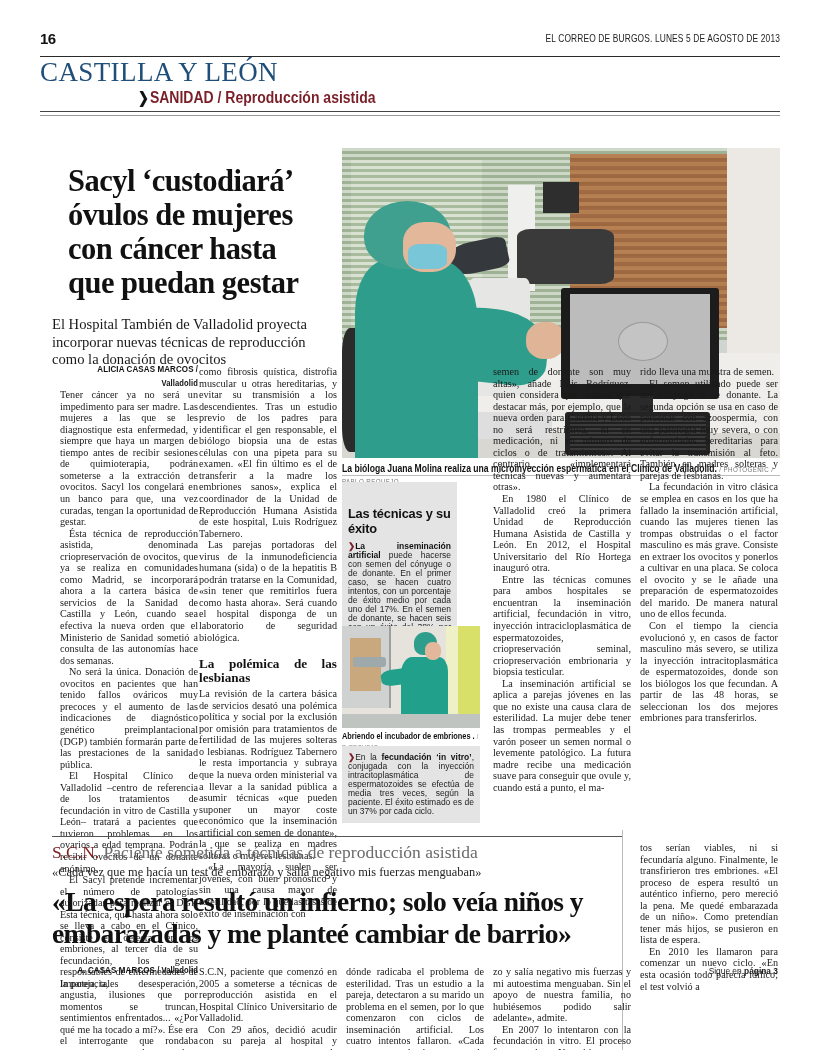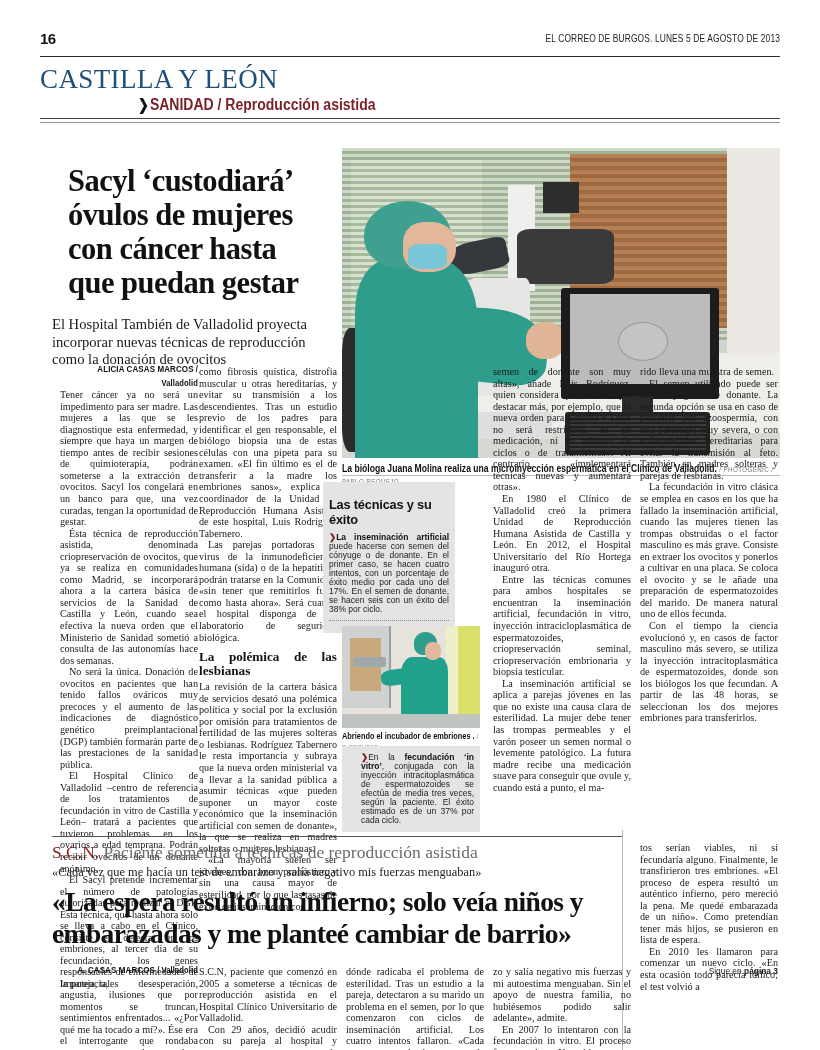--- a/index.html
+++ b/index.html
@@ -36,21 +36,21 @@
   .masthead-right {
     position: absolute; right: 0; top: 4px;
     font-family: "Liberation Sans", sans-serif;
     font-size: 8.4px; color: #222;
     letter-spacing: 0.15px;
     transform: scaleY(1.25);
     transform-origin: right bottom;
   }
 
   
-  .sectionband { position: relative; height: 60px; margin-top: 9px;}
+  .sectionband { position: relative; height: 60px; margin-top: 2px;}
   .section-title {
     font-family: "Liberation Serif", serif;
     font-size: 27px; color: #1f4e79; letter-spacing: 0.4px;
     position: absolute; left: 0; top: -2px;
     white-space: nowrap;
   }
   .subsection {
     position: absolute; left: 98px; top: 29px;
     font-family: "Liberation Sans", sans-serif;
     font-weight: bold; font-size: 14px; color: #7a1f28;
@@ -124,34 +124,34 @@
     font-family: "Liberation Sans", sans-serif;
     font-weight: bold; font-size: 8px; color: #111;
     text-align: right; margin: 0 0 1px 0; text-indent: 0;
     letter-spacing: .1px;
     transform: scaleY(1.15); transform-origin: right bottom;
   }
   .byline .city { font-size: 7.6px; }
   h2.crosshead {
     font-family: "Liberation Serif", serif;
     font-weight: bold; font-size: 13.2px; line-height: 14px;
-    margin: 7px 0 3px 0; color: #111; text-indent: 0;
+    margin: 14px 0 3px 0; color: #111; text-indent: 0;
   }
   .c1 { left: 8px; }
   .c2 { left: 147px; }
   .c3 { left: 294px; }
   .c4 { left: 441px; }
   .c5 { left: 588px; }
 
   
   .infobox {
-    position: absolute; left: 323px; top: 452px;
-    width: 132px;
+    position: absolute; left: 342px; top: 452px;
+    width: 115px;
     background: #e4e4e4;
-    padding: 15px 6px 6px 6px;
+    padding: 24px 6px 6px 6px;
     box-sizing: border-box;
   }
   .infobox h3 {
     margin: 0 0 6px 0;
     font-family: "Liberation Sans", sans-serif;
     font-weight: bold; font-size: 12.8px; color: #111;
     letter-spacing: -0.2px;
   }
   .infoitem {
     font-family: "Liberation Sans", sans-serif;
@@ -172,21 +172,21 @@
     position: absolute; left: 342px; top: 701px; width: 138px;
     font-family: "Liberation Sans", sans-serif;
     font-size: 7.4px; font-weight: bold; color: #111;
     transform: scaleY(1.18); transform-origin: left top;
   }
   .caption-incu .credit { font-weight: normal; font-size: 5.6px; color: #888; letter-spacing:.3px;}
   .infobox2 {
     position: absolute; left: 342px; top: 716px;
     width: 138px;
     background: #e4e4e4;
-    padding: 7px 6px 7px 19px;
+    padding: 7px 6px 7px 6px;
     box-sizing: border-box;
   }
 
   
   .lower-rule-top {
     position: absolute; left: 52px; top: 806px; width: 570px;
     border-top: 1.1px solid #555;
   }
   .scn-line {
     position: absolute; left: 52px; top: 812px; width: 575px;

